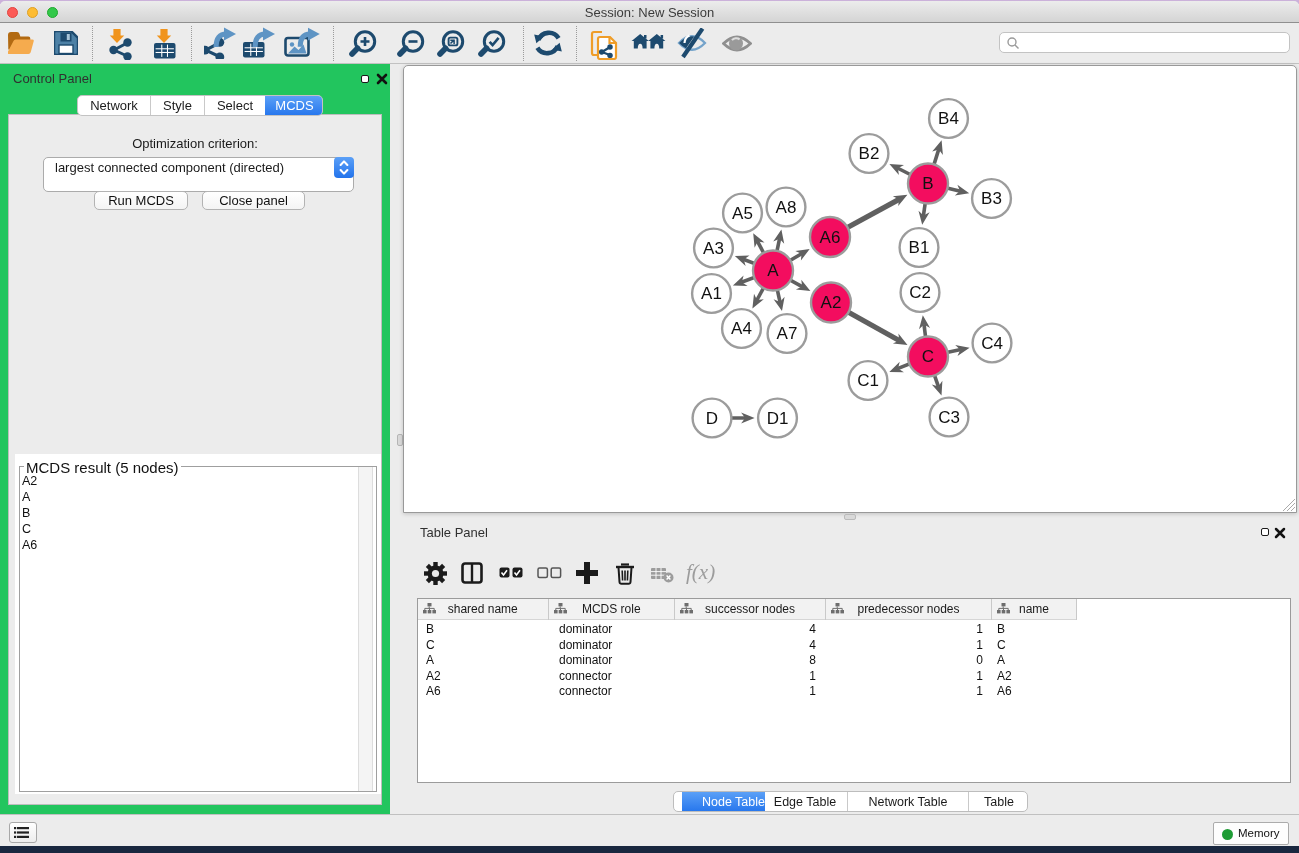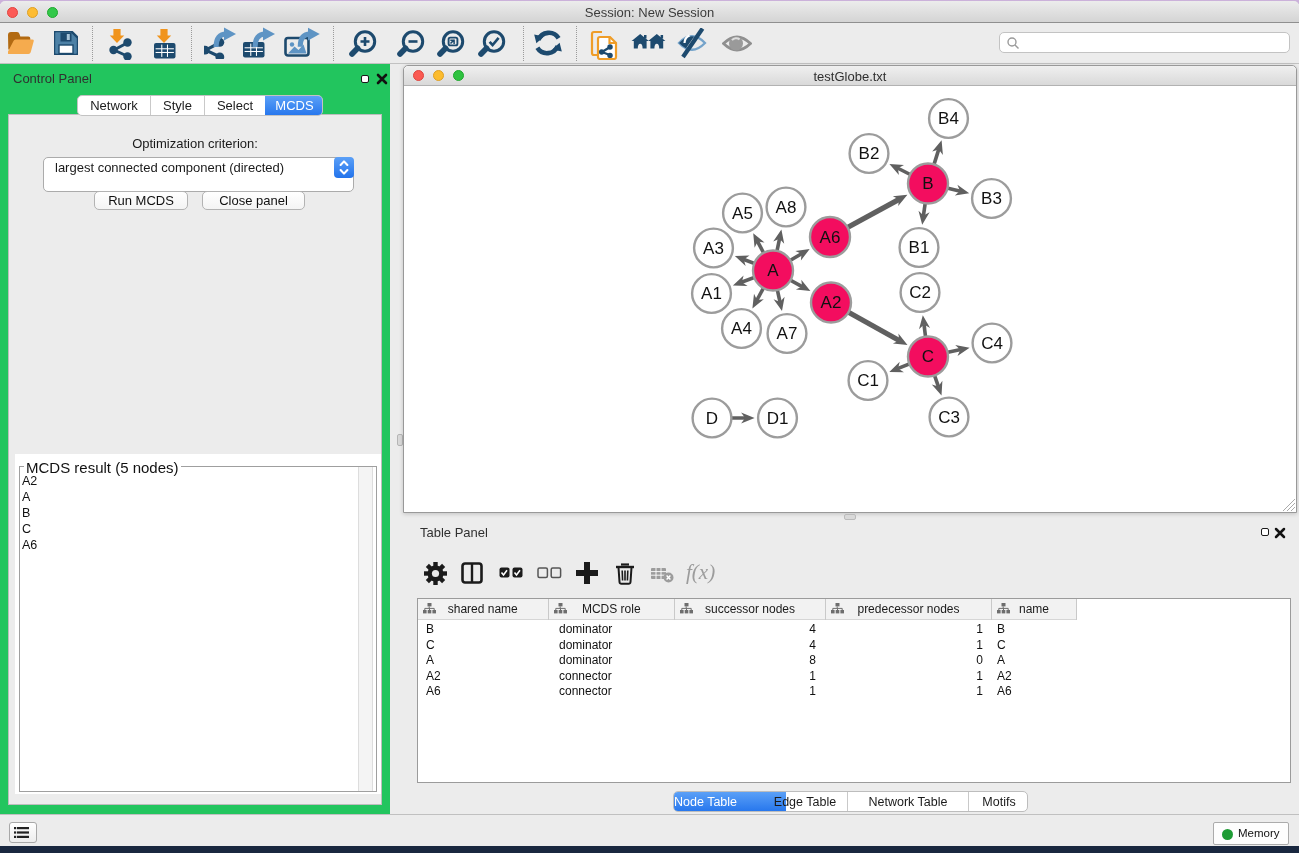--- a/index.html
+++ b/index.html
@@ -210,26 +210,20 @@
   <div class="abs" style="left:19px;top:402px;width:358px;height:326px;border:1px solid #9f9f9f"></div>
   <div class="abs" style="left:24px;top:395px;font-size:15px;color:#111;background:#fff;padding:0 2px">MCDS result (5 nodes)</div>
   <div class="abs" style="left:22px;top:409px;font-size:12.5px;color:#111;line-height:16px">A2<br>A<br>B<br>C<br>A6</div>
 
   <div class="abs" style="left:358px;top:403px;width:15px;height:324px;background:#f4f4f4;border-left:1px solid #ddd;border-right:1px solid #ddd"></div>
 </div>
 
 <div class="abs" style="left:397px;top:434px;width:6px;height:12px;background:#d9d9d9;border:1px solid #b5b5b5;border-radius:2px"></div>
 
 <div class="abs" style="left:403px;top:65px;width:894px;height:448px;background:#fff;border:1px solid #999;border-radius:5px 5px 0 0;box-shadow:0 1px 4px rgba(0,0,0,0.18)">
-  <div class="abs" style="left:0;top:0;width:892px;height:20px;background:linear-gradient(#f0f0f0,#d9d9d9);border-bottom:1px solid #b2b2b2;border-radius:5px 5px 0 0">
-    <div class="tl" style="left:9px;top:4px;background:#fa5a52;border:0.5px solid #e0443e"></div>
-    <div class="tl" style="left:29px;top:4px;background:#fcbc2e;border:0.5px solid #dfa023"></div>
-    <div class="tl" style="left:49px;top:4px;background:#2fc240;border:0.5px solid #1fa92e"></div>
-    <div class="abs" style="left:0;top:3px;width:892px;text-align:center;font-size:13px;color:#303030">testGlobe.txt</div>
-  </div>
   <svg id="graph" class="abs" style="left:1px;top:21px" width="892" height="426" viewBox="0 0 892 426">
 <line x1="368.0" y1="183.5" x2="352.4" y2="154.2" stroke="#606060" stroke-width="3.6"></line>
 <path d="M348.2,146.2 L359.5,155.5 L352.7,154.6 L349.6,160.8 Z" fill="#606060"></path>
 <line x1="368.0" y1="183.5" x2="374.6" y2="151.3" stroke="#606060" stroke-width="3.6"></line>
 <path d="M376.4,142.4 L379.2,156.8 L374.5,151.7 L368.2,154.5 Z" fill="#606060"></path>
 <line x1="368.0" y1="183.5" x2="338.3" y2="172.3" stroke="#606060" stroke-width="3.6"></line>
 <path d="M329.9,169.1 L344.5,168.6 L338.8,172.5 L340.6,179.1 Z" fill="#606060"></path>
 <line x1="368.0" y1="183.5" x2="336.4" y2="195.3" stroke="#606060" stroke-width="3.6"></line>
 <path d="M327.9,198.5 L338.6,188.5 L336.8,195.2 L342.6,199.0 Z" fill="#606060"></path>
 <line x1="368.0" y1="183.5" x2="351.7" y2="213.5" stroke="#606060" stroke-width="3.6"></line>
@@ -447,24 +441,24 @@
 <div class="abs" style="left:579px;top:46.8px;height:15.6px;line-height:15.6px">A2</div>
 <div class="abs" style="left:8px;top:62.4px;height:15.6px;line-height:15.6px">A6</div>
 <div class="abs" style="left:141px;top:62.4px;height:15.6px;line-height:15.6px">connector</div>
 <div class="abs" style="left:298px;top:62.4px;width:100px;height:15.6px;line-height:15.6px;text-align:right">1</div>
 <div class="abs" style="left:465px;top:62.4px;width:100px;height:15.6px;line-height:15.6px;text-align:right">1</div>
 <div class="abs" style="left:579px;top:62.4px;height:15.6px;line-height:15.6px">A6</div>
 </div>
   </div>
 
   <div class="abs" style="left:270px;top:269px;width:355px;height:21px;background:#fff;border:1px solid #bdbdbd;border-radius:5px;overflow:hidden">
-    <div class="abs" style="left:0;top:0;width:112px;height:21px;background:linear-gradient(#5ba0f7,#2273ec);color:#fff;text-align:left;font-size:12.5px;line-height:20px">Node Table</div>
+    <div class="abs" style="left:8px;top:0;width:83px;height:21px;background:linear-gradient(#5ba0f7,#2273ec);color:#fff;text-align:right;font-size:12.5px;line-height:20px">Node Table</div>
     <div class="abs" style="left:89px;top:0;width:85px;height:21px;border-right:1px solid #c9c9c9;text-align:center;font-size:12.5px;color:#1b1b1b;line-height:20px">Edge Table</div>
     <div class="abs" style="left:174px;top:0;width:121px;height:21px;border-right:1px solid #c9c9c9;text-align:center;font-size:12.5px;color:#1b1b1b;line-height:20px">Network Table</div>
-    <div class="abs" style="left:295px;top:0;width:60px;height:21px;text-align:center;font-size:12.5px;color:#1b1b1b;line-height:20px">Motifs</div>
+    <div class="abs" style="left:295px;top:0;width:60px;height:21px;text-align:center;font-size:12.5px;color:#1b1b1b;line-height:20px">Table</div>
   </div>
 </div>
 
 <div class="abs" style="left:0;top:814px;width:1299px;height:32px;background:#ececec;border-top:1px solid #c0c0c0">
   <div class="abs" style="left:9px;top:7px;width:28px;height:21px;background:linear-gradient(#fff,#ededed);border:1px solid #a8a8a8;border-radius:3px">
     <svg width="26" height="19" viewBox="0 0 26 19">
         <g fill="#222">
           <rect x="7" y="4" width="12" height="2.2"></rect>
           <rect x="7" y="8.4" width="12" height="2.2"></rect>
           <rect x="7" y="12.8" width="12" height="2.2"></rect>

